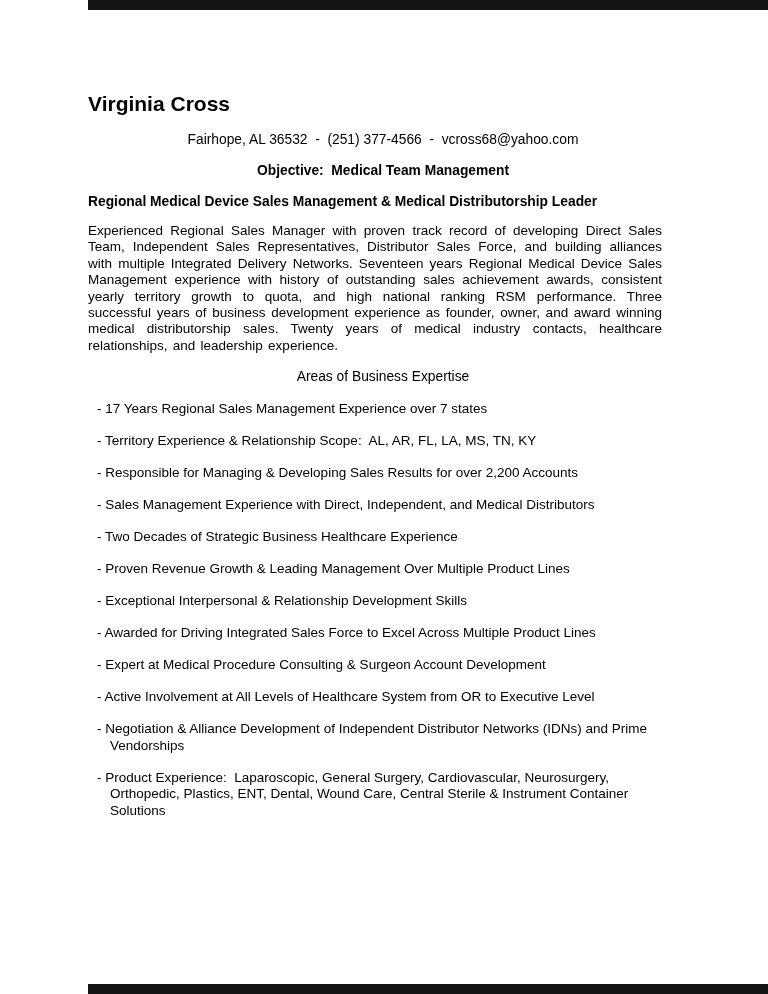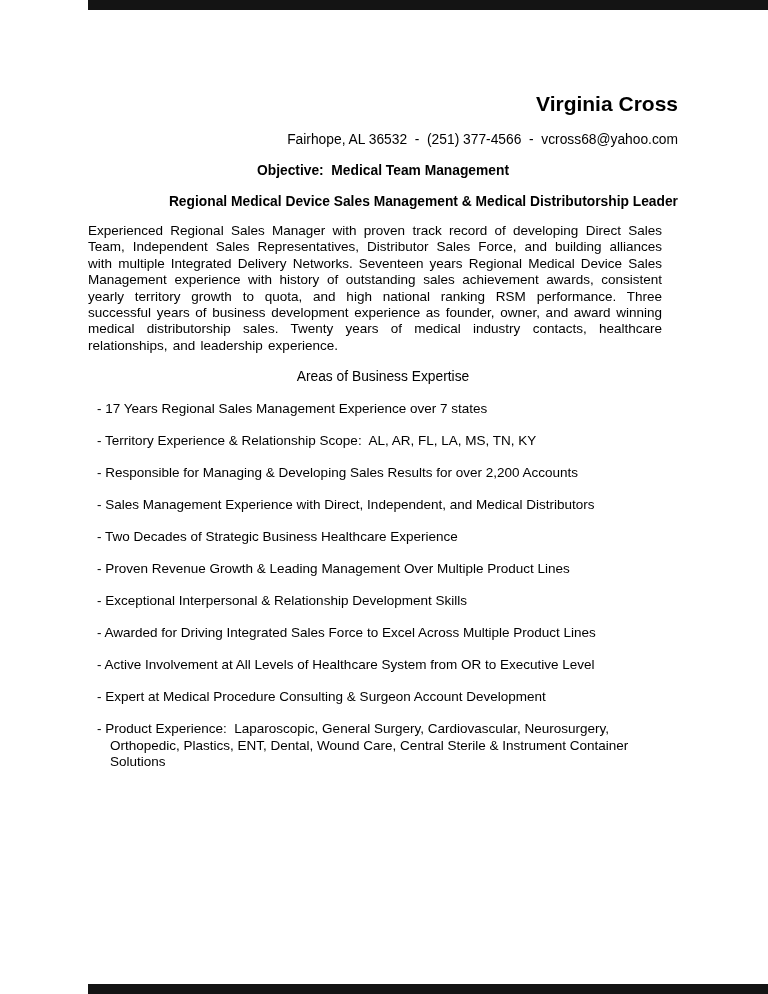--- a/index.html
+++ b/index.html
@@ -33,44 +33,44 @@
     right: 0;
     box-sizing: border-box;
     padding: 82px 90px 0 88px;
     background: #ffffff;
   }
 
   .name {
     font-size: 21px;
     line-height: 24px;
     font-weight: bold;
-    text-align: right;
+    text-align: left;
     white-space: pre-wrap;
   }
   .contact {
     margin-top: 15px;
     font-size: 13.8px;
     line-height: 17px;
-    text-align: right;
+    text-align: center;
     white-space: pre-wrap;
   }
   .objective {
     margin-top: 14px;
     font-size: 13.8px;
     line-height: 17px;
     font-weight: bold;
     text-align: center;
     white-space: pre-wrap;
   }
   .headline {
     margin-top: 14px;
     font-size: 13.8px;
     line-height: 17px;
     font-weight: bold;
-    text-align: right;
+    text-align: left;
     white-space: pre-wrap;
   }
   .summary {
     margin: 13px 16px 0 0;
     font-size: 13.5px;
     line-height: 16.4px;
     text-align: justify;
     word-spacing: 1.5px;
   }
   .section-title {
@@ -118,22 +118,23 @@
 
     <ul class="expertise-list">
         <li class="expertise-item">- 17 Years Regional Sales Management Experience over 7 states</li>
         <li class="expertise-item">- Territory Experience &amp; Relationship Scope:  AL, AR, FL, LA, MS, TN, KY</li>
         <li class="expertise-item">- Responsible for Managing &amp; Developing Sales Results for over 2,200 Accounts</li>
         <li class="expertise-item">- Sales Management Experience with Direct, Independent, and Medical Distributors</li>
         <li class="expertise-item">- Two Decades of Strategic Business Healthcare Experience</li>
         <li class="expertise-item">- Proven Revenue Growth &amp; Leading Management Over Multiple Product Lines</li>
         <li class="expertise-item">- Exceptional Interpersonal &amp; Relationship Development Skills</li>
         <li class="expertise-item">- Awarded for Driving Integrated Sales Force to Excel Across Multiple Product Lines</li>
+        <li class="expertise-item">- Expert at Medical Procedure Consulting &amp; Surgeon Account Development</li>
         <li class="expertise-item">- Active Involvement at All Levels of Healthcare System from OR to Executive Level</li>
-        <li class="expertise-item">- Expert at Medical Procedure Consulting &amp; Surgeon Account Development</li>
+        <li class="expertise-item">- Negotiation &amp; Alliance Development of Independent Distributor Networks (IDNs) and Prime Vendorships</li>
         <li class="expertise-item">- Product Experience:  Laparoscopic, General Surgery, Cardiovascular, Neurosurgery, Orthopedic, Plastics, ENT, Dental, Wound Care, Central Sterile &amp; Instrument Container Solutions</li>
       </ul>
 
   </div>
 
   <div class="viewer-bar bottom"></div>
 
 </div>
 
 </body></html>

